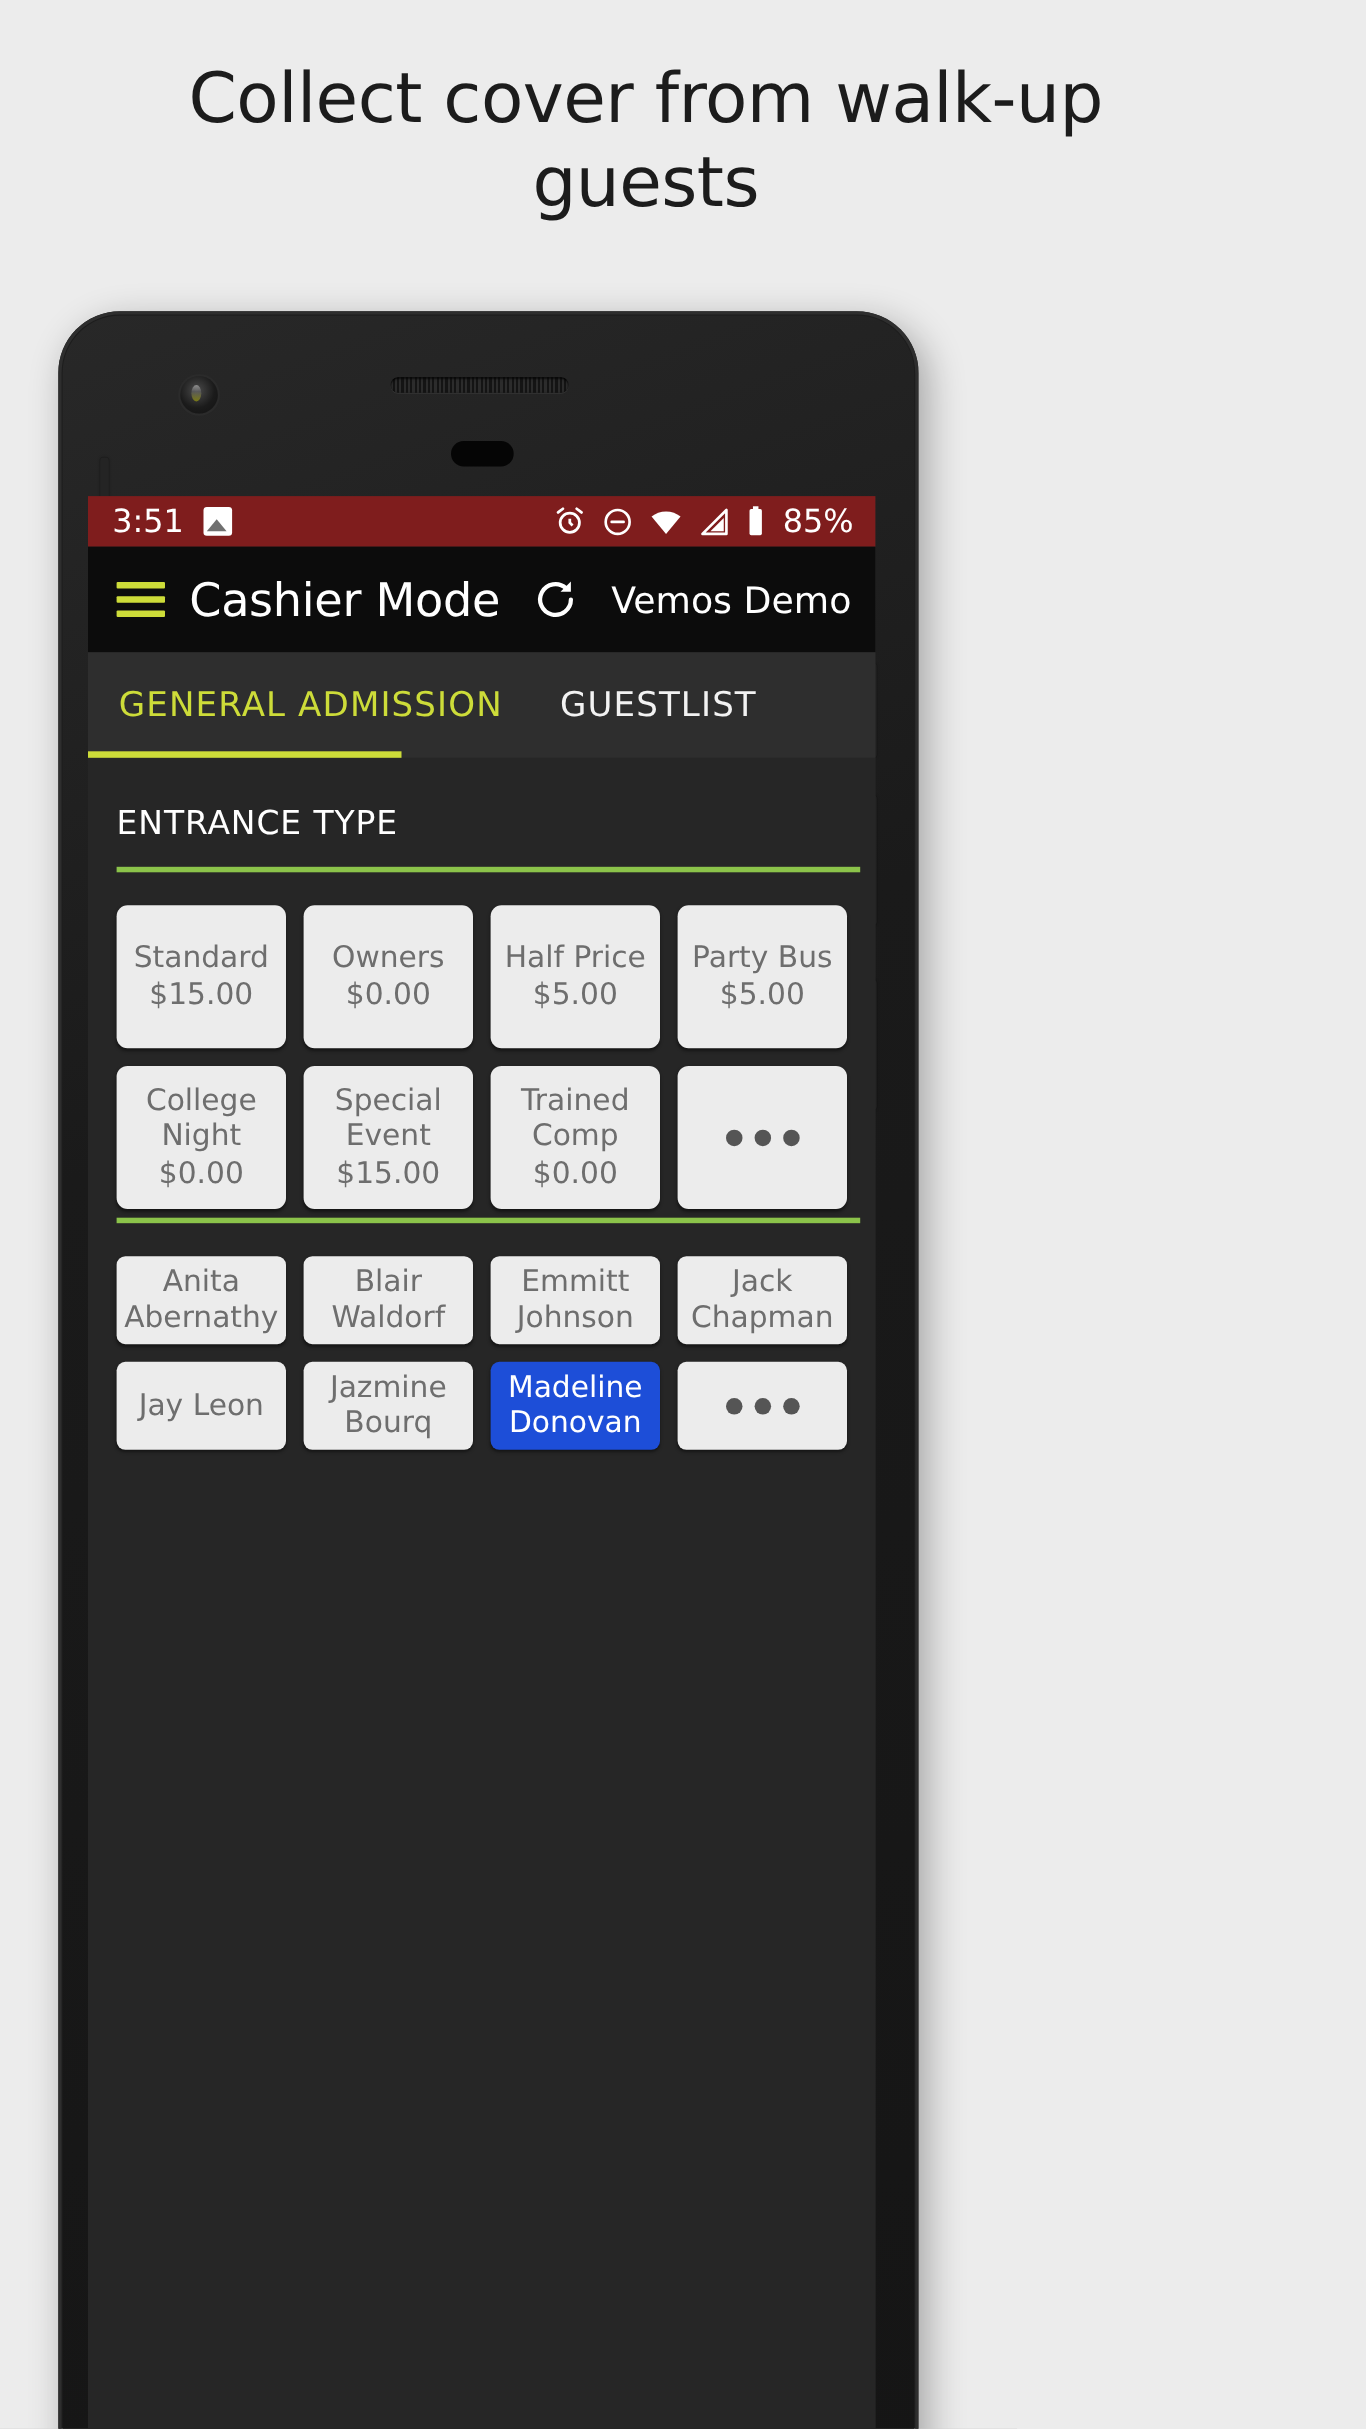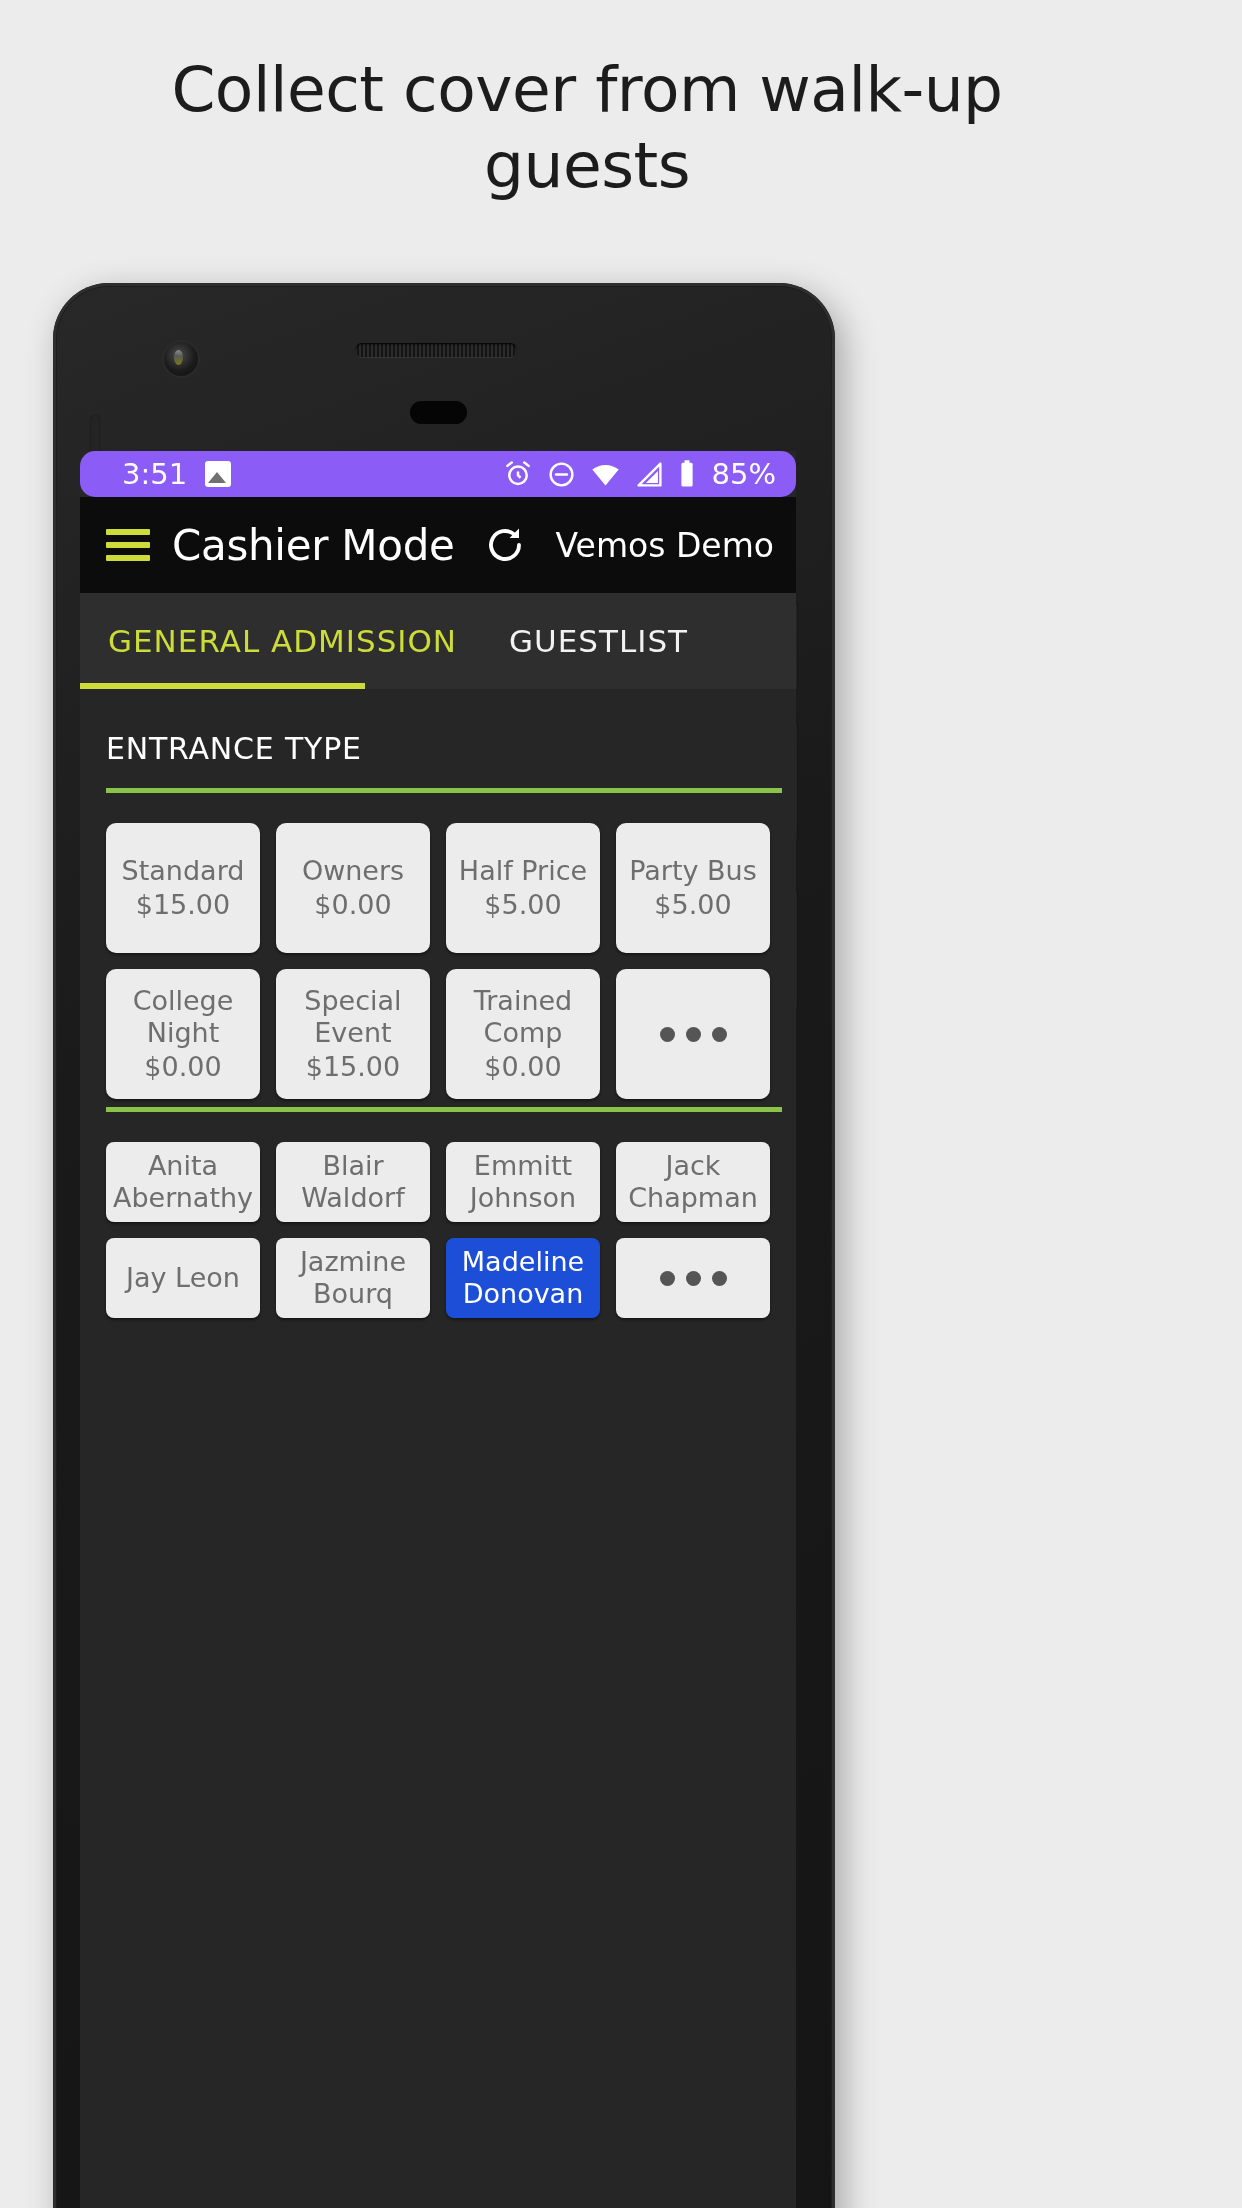--- a/index.html
+++ b/index.html
@@ -108,28 +108,27 @@
     top: 168px;
     width: 716px;
     height: 1812px;
     background: #262626;
     overflow: hidden;
   }
 
   
   .statusbar {
     height: 46px;
-    background: #8b5cf6;
+    background: #7f1d1d;
     display: flex;
     align-items: center;
-    padding: 0 20px 0 42px;
+    padding: 0 20px 0 22px;
     color: #fff;
     font-size: 27px;
     font-family: "DejaVu Sans", sans-serif;
-    border-radius: 15px;
   }
   .sb-time { font-size: 29px; letter-spacing: 0px; }
   .sb-left-icons { display: flex; align-items: center; margin-left: 18px; }
   .sb-spacer { flex: 1; }
   .sb-right { display: flex; align-items: center; gap: 14px; }
   .sb-right svg { display: block; }
   .sb-batt-pct { font-size: 29px; margin-left: 2px; }
 
   .img-icon {
     width: 26px; height: 26px;

